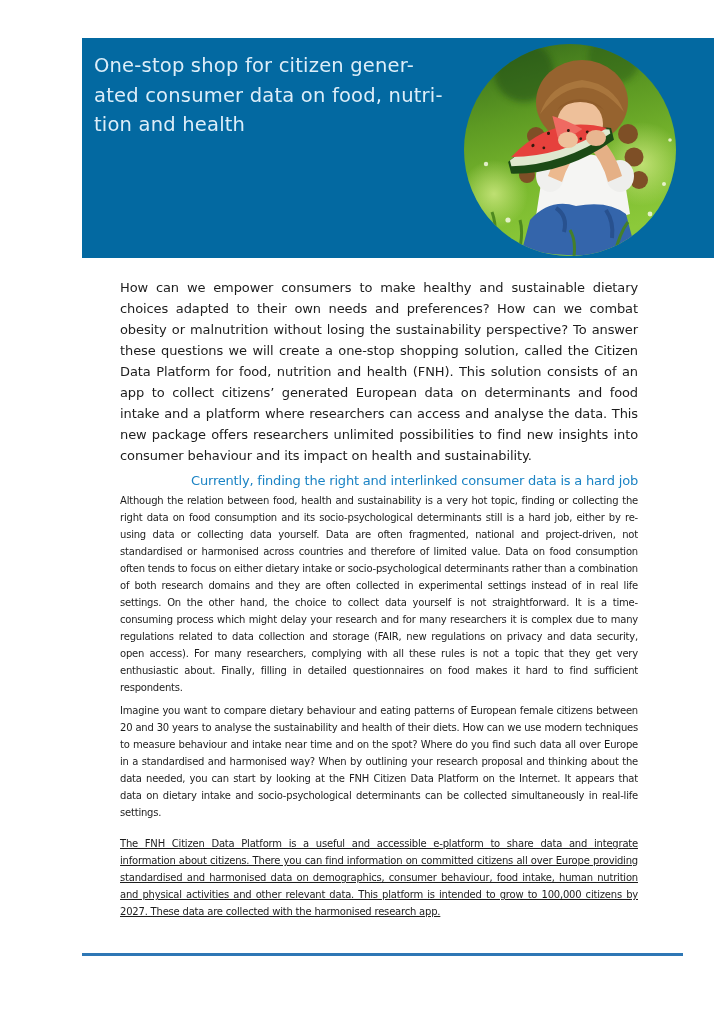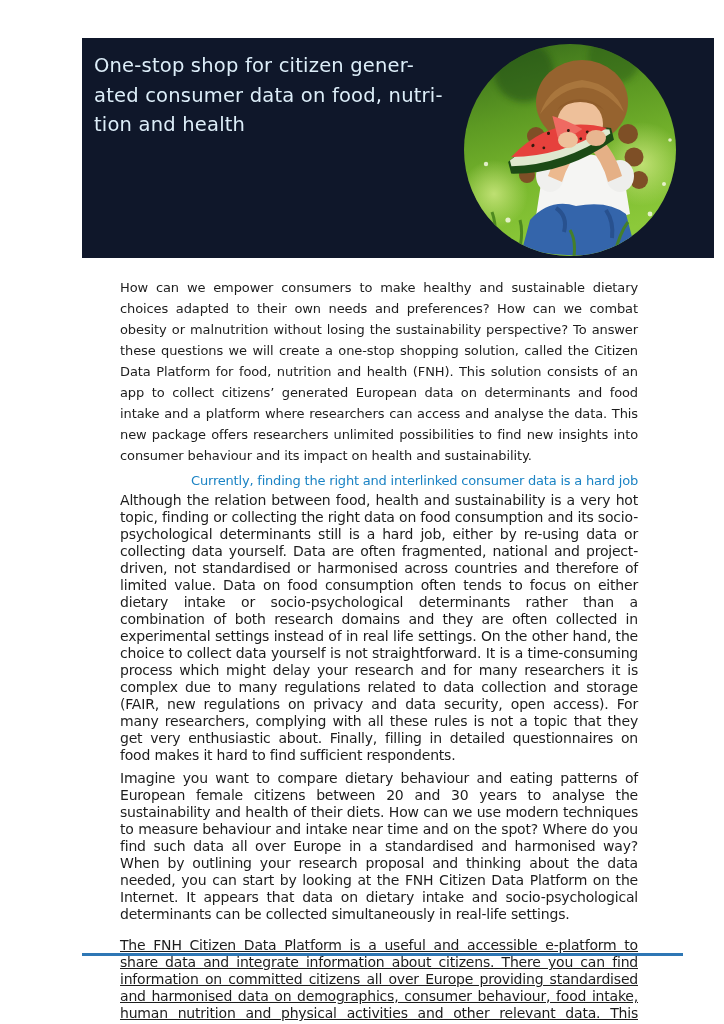--- a/index.html
+++ b/index.html
@@ -5,21 +5,21 @@
   html, body { margin:0; padding:0; background:#ffffff; }
   .page {
     position:relative; width:724px; height:1024px; overflow:hidden;
     background:#ffffff;
     font-family:"DejaVu Sans", "Liberation Sans", sans-serif;
     color:#1d1d1d;
   }
   
   .header-block {
     position:absolute; left:82px; top:38px; width:632px; height:220px;
-    background:#0f172a;
+    background:#0369a1;
   }
   .page-title {
     position:absolute; left:12px; top:13px; width:372px;
     font-size:19.5px; line-height:29.5px; letter-spacing:0.2px;
     color:#ddeef9; white-space:pre-line;
   }
   .photo-circle {
     position:absolute; left:382px; top:6px; width:212px; height:212px;
     border-radius:50%; overflow:hidden;
   }
@@ -30,21 +30,21 @@
   }
   .intro {
     font-size:13px; line-height:21px; text-align:justify;
     letter-spacing:-0.1px; margin:0 0 6px 0;
   }
   .sec-heading {
     font-size:13px; line-height:18px; color:#1b83c4; font-weight:normal;
     letter-spacing:-0.2px; margin:0 0 2px 0;text-align:right;
   }
   .sec-para {
-    font-size:14px; line-height:17px; text-align:justify;
+    font-size:10px; line-height:17px; text-align:justify;
     letter-spacing:-0.2px; margin:0 0 6px 0;
   }
   .sec-para.last { margin-bottom:0;text-decoration:underline; }
   .para-gap { height:8px; }
   
   .bottom-rule {
     position:absolute; left:82px; top:953px; width:601px; height:3px;
     background:#2e77b5;
   }
 </style>

